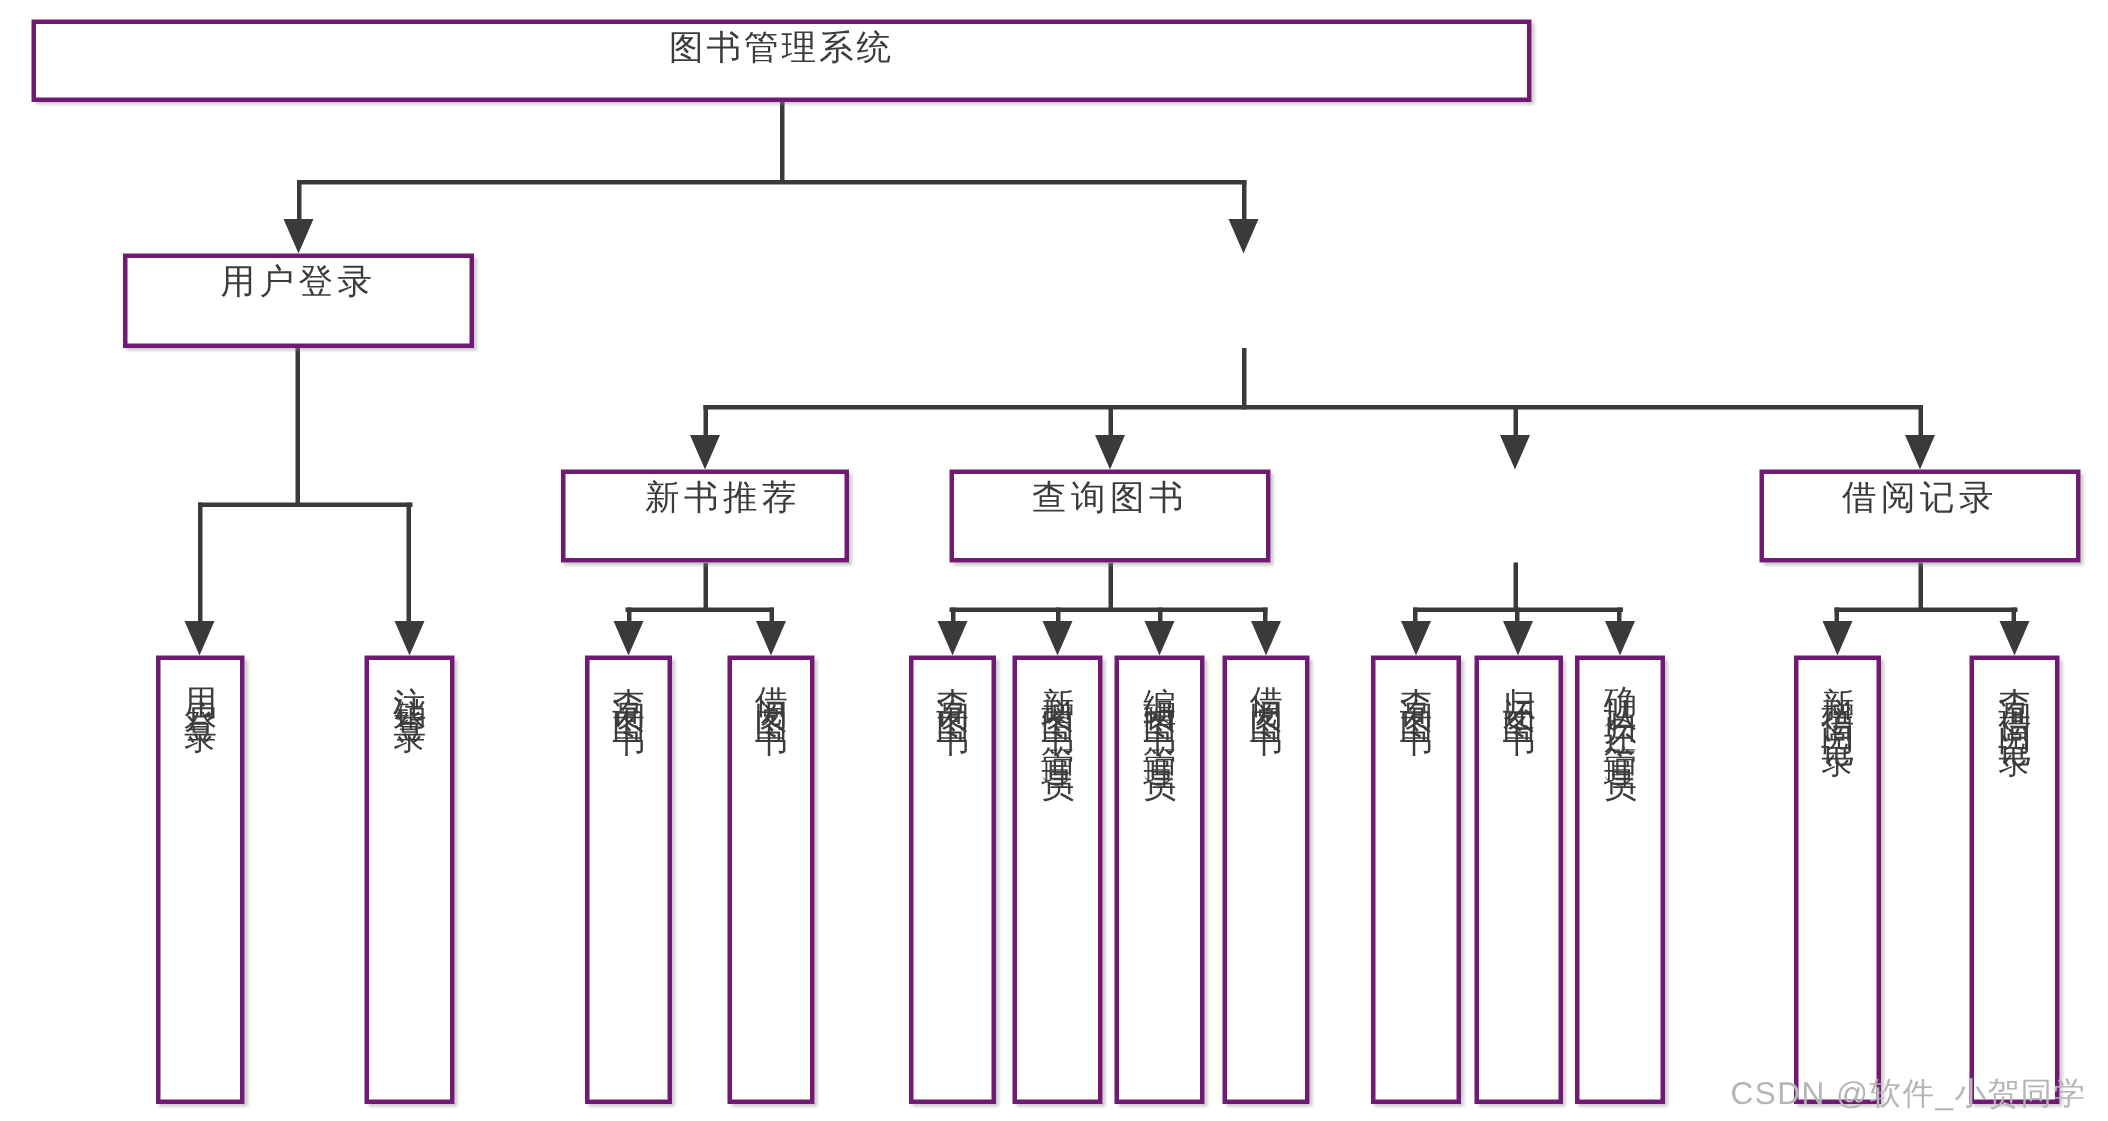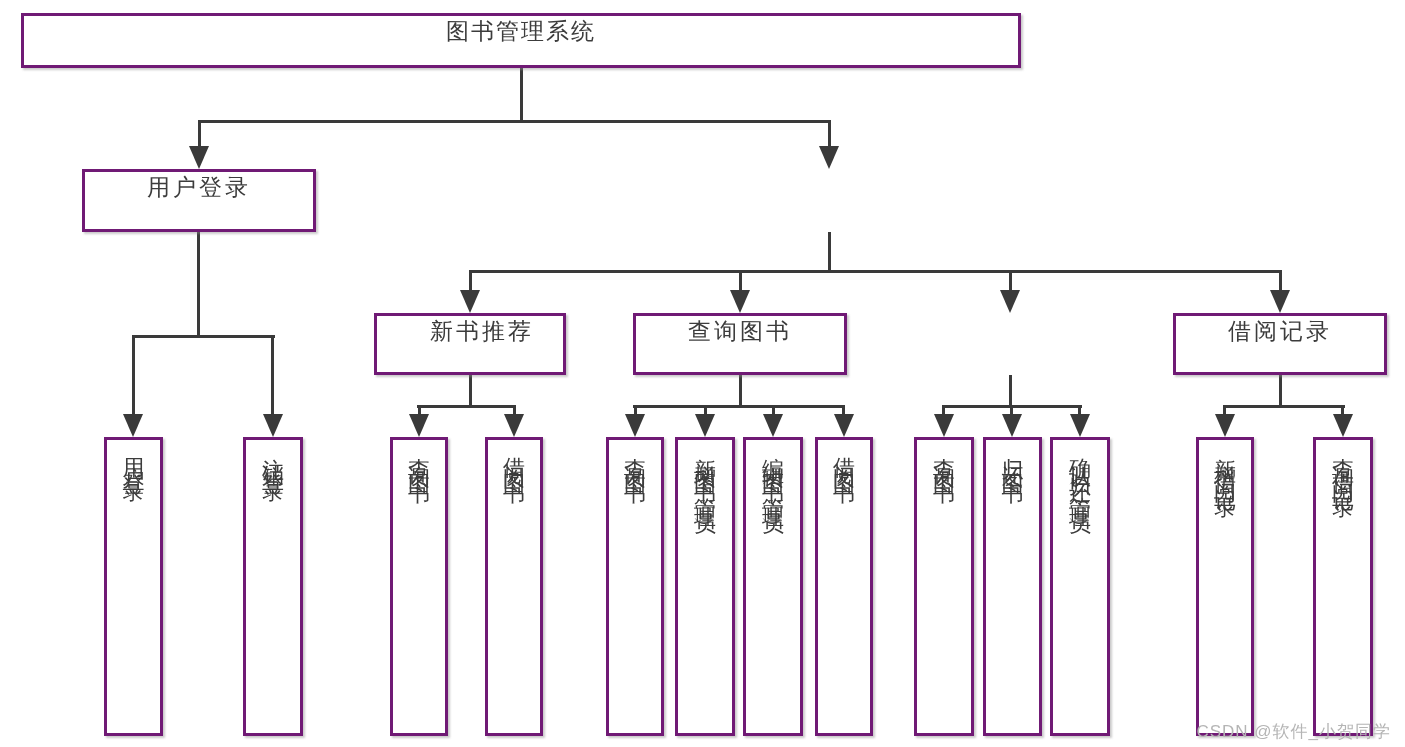--- a/index.html
+++ b/index.html
@@ -41,21 +41,21 @@
     width: 0; height: 0;
     border-left: 10px solid transparent;
     border-right: 10px solid transparent;
     border-top: 23px solid #3a3a3a;
   }
   .watermark {
     position: absolute;
     right: 14px;
     bottom: 4px;
     color: #b5b5b5;
-    font-size: 17px;
+    font-size: 21px;
     letter-spacing: 1px;
     white-space: nowrap;
   }
 </style>
 </head>
 <body>
 
 <div class="canvas">
 
   <div class="line" style="left:520px;top:68px;width:3px;height:54px;"></div>

